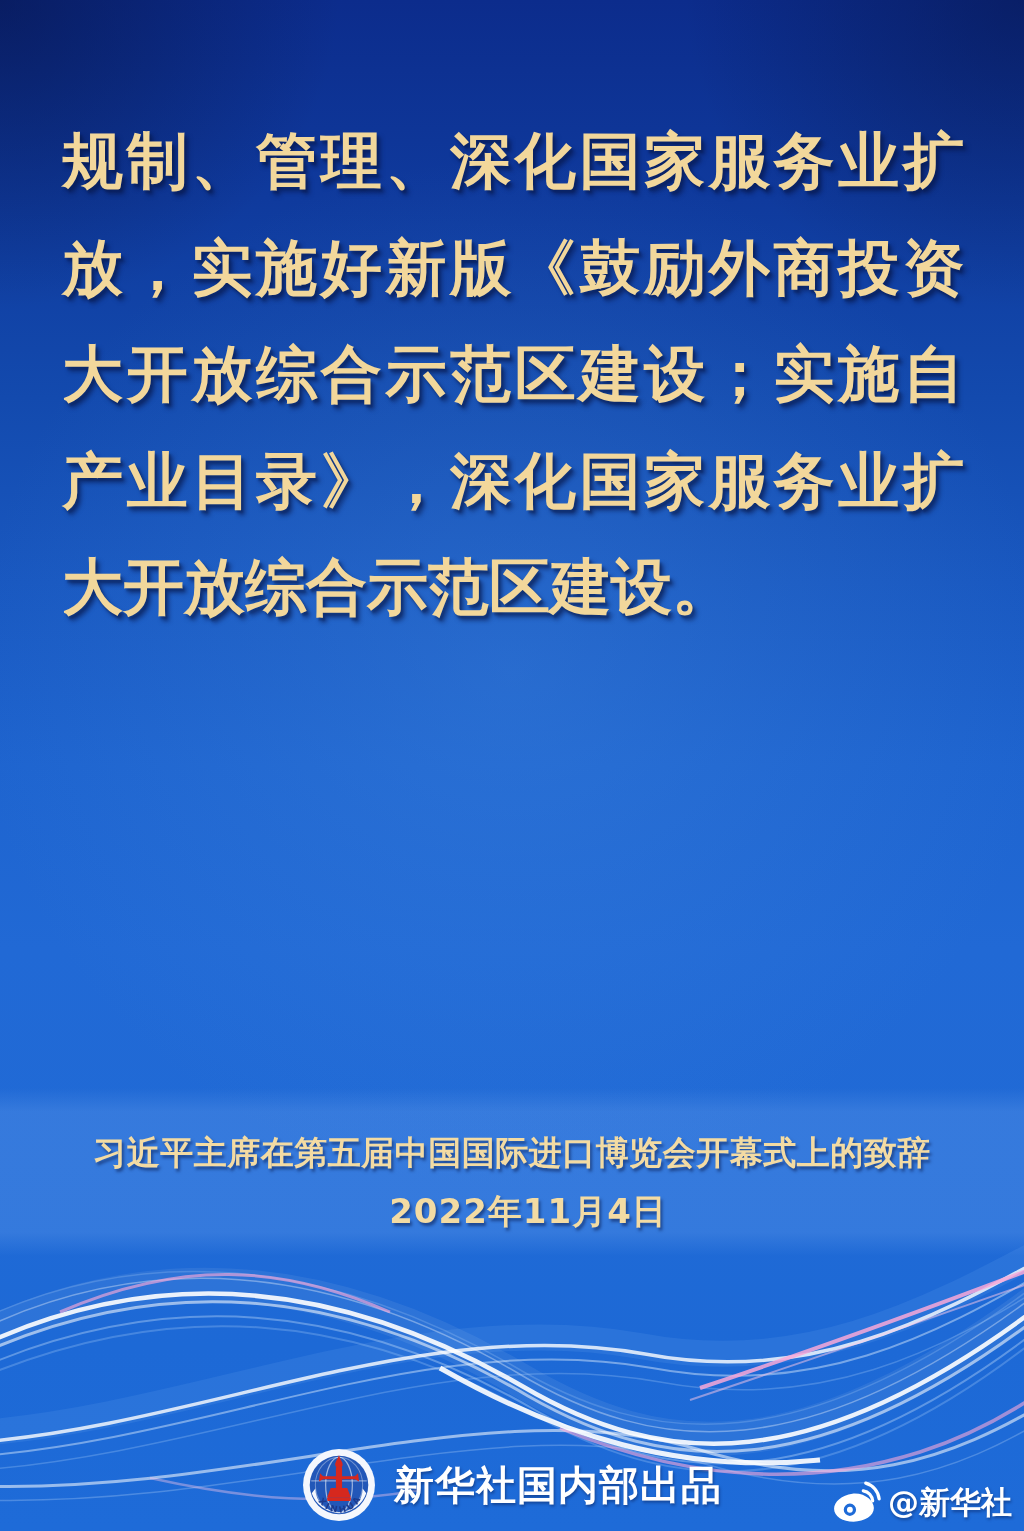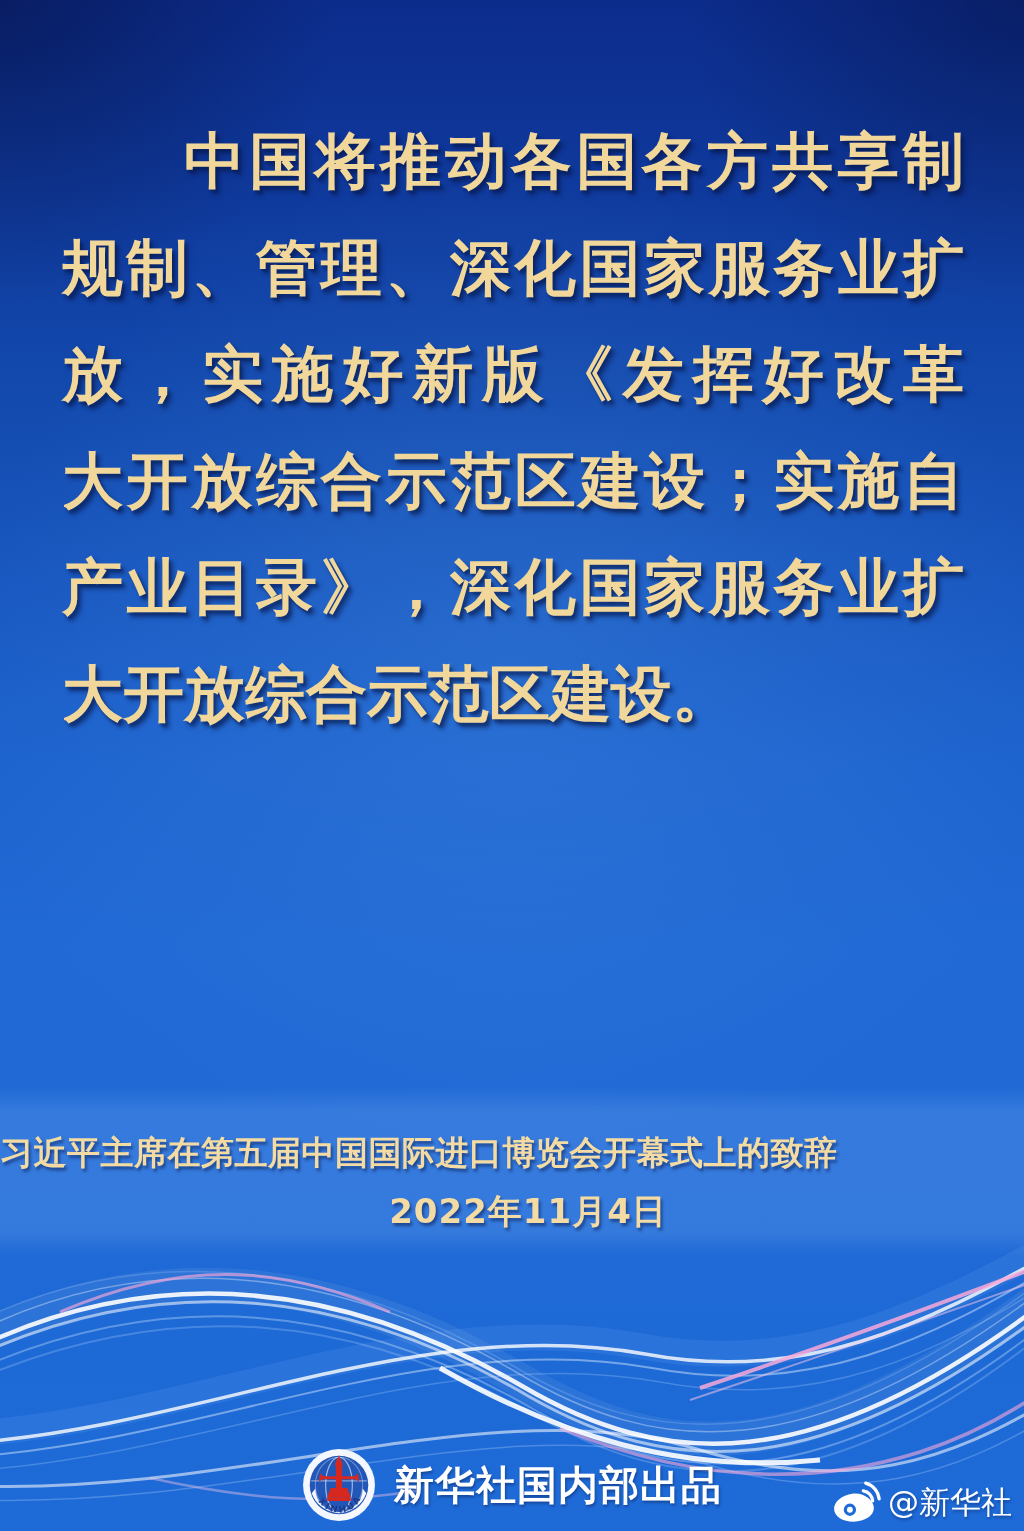--- a/index.html
+++ b/index.html
@@ -37,20 +37,21 @@
   
   .band{
     position:absolute; left:0; right:0; top:1088px; height:168px;
     background:linear-gradient(180deg,
       rgba(150,195,255,0) 0%, rgba(160,200,255,.17) 14%,
       rgba(160,200,255,.17) 86%, rgba(150,195,255,0) 100%);
     pointer-events:none;
   }
   .caption{
     position:absolute; left:0; right:0; top:1131px;
+    text-align:center;
     color:#f3dba3; font-weight:bold; font-size:33px; letter-spacing:.5px;
     text-shadow:2px 3px 3px rgba(7,22,70,.5);
   }
   .date{
     position:absolute; left:8px; right:0; top:1189px;
     text-align:center;
     color:#f3dba3; font-weight:bold; font-size:34px; letter-spacing:1px;
     text-shadow:2px 3px 3px rgba(7,22,70,.5);
     margin-left:24px;
   }
@@ -63,21 +64,21 @@
   }
   .publisher{
     color:#ffffff; font-weight:bold; font-size:40px; letter-spacing:1px;
     text-shadow:1px 2px 3px rgba(7,22,70,.45);
   }
   .social{
     position:absolute; right:12px; top:1480px;
     display:flex; align-items:center; gap:6px;
   }
   .handle{
-    color:#ffffff; font-weight:normal; font-size:31px;
+    color:#ffffff; font-weight:bold; font-size:31px;
     text-shadow:1px 2px 3px rgba(7,22,70,.45);
   }
 </style>
 </head>
 <body>
 
 <div id="app">
 
   <div class="band"></div>
 
@@ -103,23 +104,22 @@
     <path d="M60,84  C180,32 280,36 390,84" stroke="#f8a8d8" stroke-opacity="0.65" stroke-width="3"></path>
     <path d="M700,160 C820,120 930,80 1050,34" stroke="#f8a8d8" stroke-opacity="0.85" stroke-width="4"></path>
     <path d="M690,172 C810,132 920,94 1050,48" stroke="#ffc9e8" stroke-opacity="0.5" stroke-width="2"></path>
     <path d="M560,200 C680,250 800,262 920,224 C970,208 1010,186 1050,158" stroke="#f8a8d8" stroke-opacity="0.6" stroke-width="3.5"></path>
     <path d="M150,250 C250,272 330,278 420,262" stroke="#ffc9e8" stroke-opacity="0.4" stroke-width="2.5"></path>
 
     <path d="M440,140 C560,208 680,246 820,232" stroke="#ffffff" stroke-opacity="0.9" stroke-width="5"></path>
   </svg>
 
   <main class="quote">
-    <div class="line jl indent">中国将推动各国各方共享制</div>
     <div class="line jl">规制、管理、深化国家服务业扩</div>
-    <div class="line jl">放，实施好新版《发挥好改革</div>
+    <div class="line jl">放，实施好新版《鼓励外商投资</div>
     <div class="line jl">大开放综合示范区建设；实施自</div>
     <div class="line jl">产业目录》，深化国家服务业扩</div>
     <div class="line">大开放综合示范区建设。</div>
   </main>
 
   <div class="caption">习近平主席在第五届中国国际进口博览会开幕式上的致辞</div>
   <div class="date">2022年11月4日</div>
 
   <footer class="footer">
     <svg width="74" height="74" viewBox="0 0 72 72">

